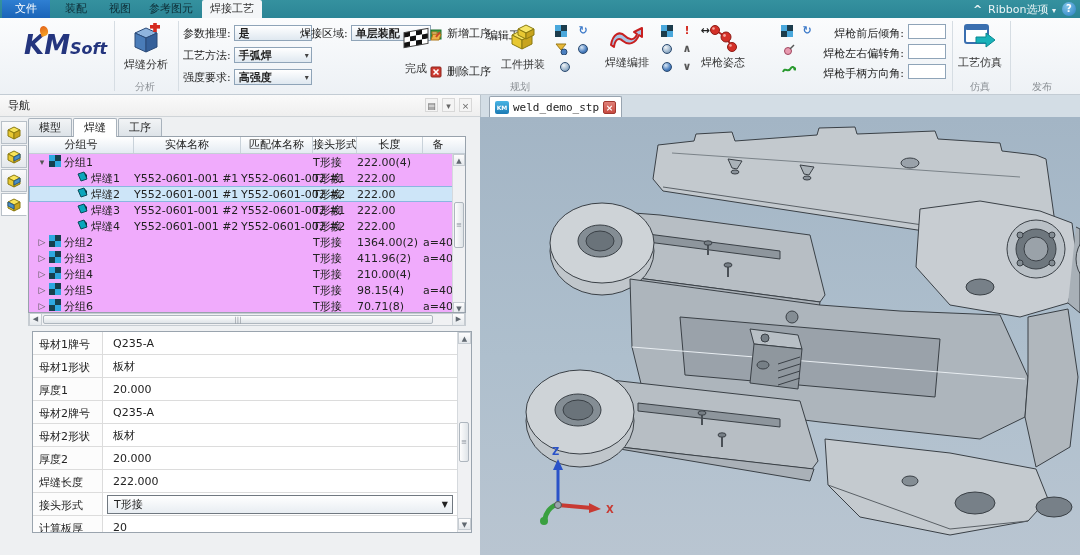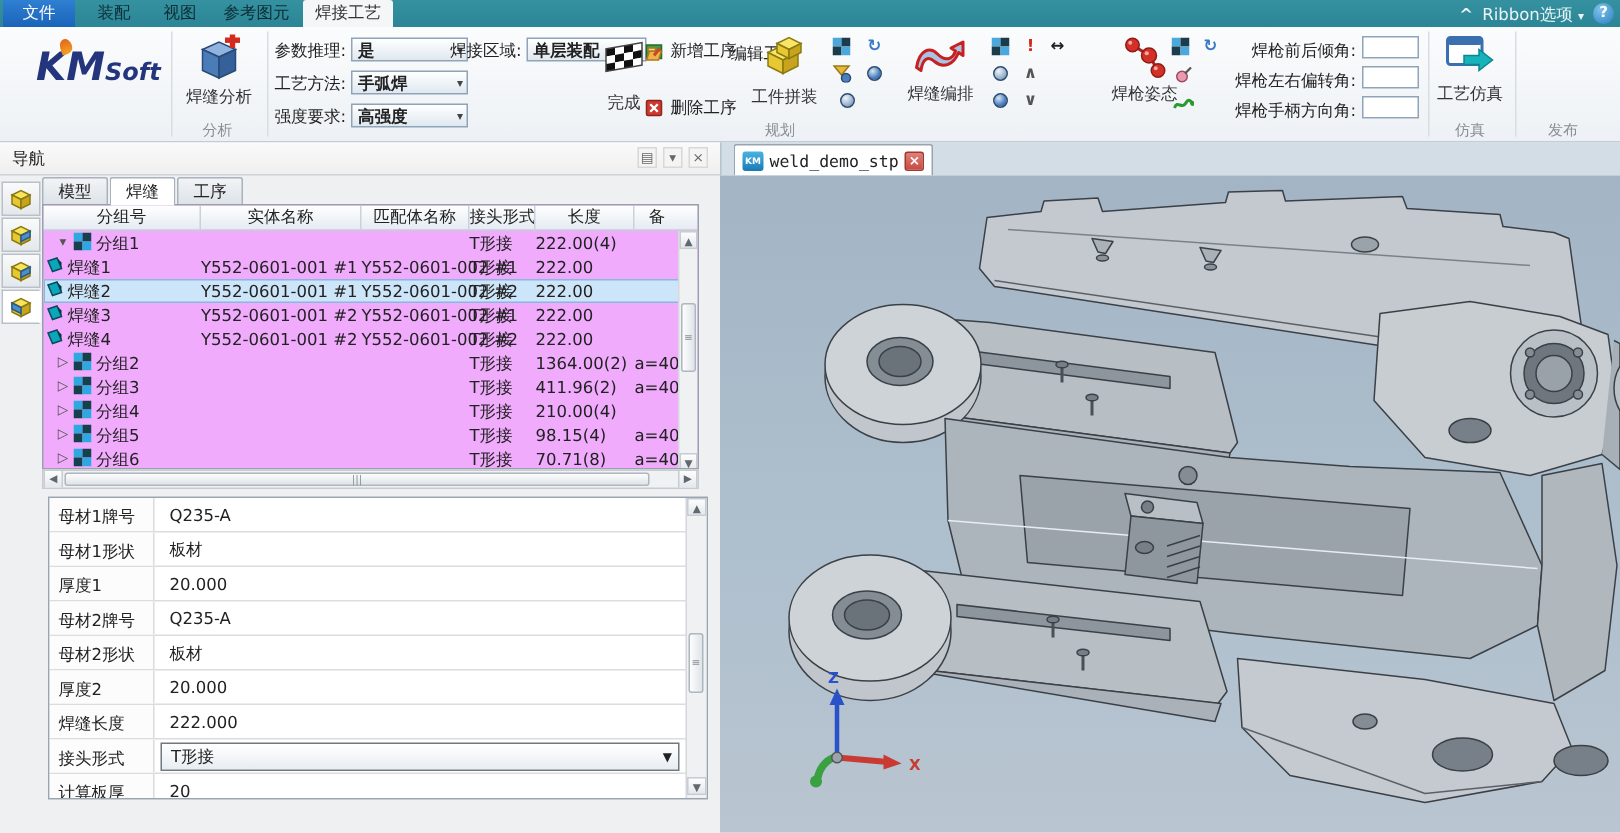--- a/index.html
+++ b/index.html
@@ -57,21 +57,21 @@
 
   .weldtable { position:absolute; left:28px; top:41px; width:438px; height:177px; background:#f0abfc;
     border:1px solid #98a2ac; overflow:hidden; }
   .thead { display:flex; height:17px; background:linear-gradient(#ffffff,#e4ebf2); border-bottom:1px solid #c5ced6; }
   .th { border-right:1px solid #c9d2da; text-align:center; line-height:16px; font-size:11px; color:#222; overflow:hidden; white-space:nowrap; }
   .trow { display:flex; height:16px; align-items:center; white-space:nowrap; font-size:11px; }
   .trow.sel { background:#cde5f8; box-shadow:inset 0 0 0 1px #8ab6e0; }
   .tc { overflow:visible; }
   .c1{width:105px; display:flex; align-items:center;} .c2{width:107px;} .c3{width:72px;} .c4{width:44px;} .c5{width:66px; } .c6{width:30px;}
   .twist { width:10px; text-align:center; color:#555; font-size:9px; }
-  .gind { padding-left:8px; } .wind { }
+  .gind { padding-left:8px; } .wind { padding-left:46px; }
   .rowicon { margin:0 3px 0 2px; display:inline-block; }
   .vsb { position:absolute; right:0; top:17px; width:13px; height:160px; background:#f0f1f3; border-left:1px solid #d5d9dd; }
   .vsb .sa { position:absolute; left:0; width:12px; height:12px; font-size:7px; color:#606870; text-align:center; line-height:12px;
     background:linear-gradient(#fdfdfd,#e4e8ec); border:1px solid #c6ccd2; }
   .thumbv { position:absolute; left:1px; width:10px; background:linear-gradient(90deg,#fdfdfd,#dfe4e8); border:1px solid #aeb6be;
     border-radius:2px; color:#8a929a; font-size:7px; text-align:center; }
   .hsb { position:absolute; left:28px; top:218px; width:438px; height:13px; background:#f0f1f3; border:1px solid #c6ccd2; }
   .hsb .sa { position:absolute; top:0; width:13px; height:11px; font-size:7px; color:#606870; text-align:center; line-height:11px;
     background:linear-gradient(#fdfdfd,#e4e8ec); border-right:1px solid #c6ccd2; border-left:1px solid #c6ccd2; }
   .thumbh { position:absolute; top:1px; height:9px; background:linear-gradient(#fdfdfd,#dfe4e8); border:1px solid #aeb6be;
@@ -275,21 +275,21 @@
   <div class="sicon" style="left:680px;top:23px;">
       <span class="glyph" style="color:#555;">∧</span>
     </div>
   <div class="sicon" style="left:660px;top:42px;">
       <span class="ball"></span>
     </div>
   <div class="sicon" style="left:680px;top:41px;">
       <span class="glyph" style="color:#555;">∨</span>
     </div>
 
-  <div class="bigbtn" style="left:736px;top:3px;width:54px;justify-content:space-between;">
+  <div class="bigbtn" style="left:696px;top:3px;width:54px;justify-content:space-between;">
     <svg width="34" height="30" viewBox="0 0 34 30">
       <line x1="9" y1="7" x2="20" y2="14" stroke="#b02020" stroke-width="2"></line>
       <line x1="20" y1="14" x2="26" y2="24" stroke="#b02020" stroke-width="2"></line>
       <circle cx="9" cy="7" r="4.5" fill="#d43028" stroke="#8e1c16"></circle>
       <circle cx="20" cy="14" r="5" fill="#d43028" stroke="#8e1c16"></circle>
       <circle cx="26" cy="24" r="4.5" fill="#d43028" stroke="#8e1c16"></circle>
       <circle cx="7.5" cy="5.5" r="1.3" fill="#f4a8a0"></circle>
         <circle cx="18.5" cy="12.5" r="1.4" fill="#f4a8a0"></circle>
         <circle cx="24.5" cy="22.5" r="1.3" fill="#f4a8a0"></circle>
     </svg>

